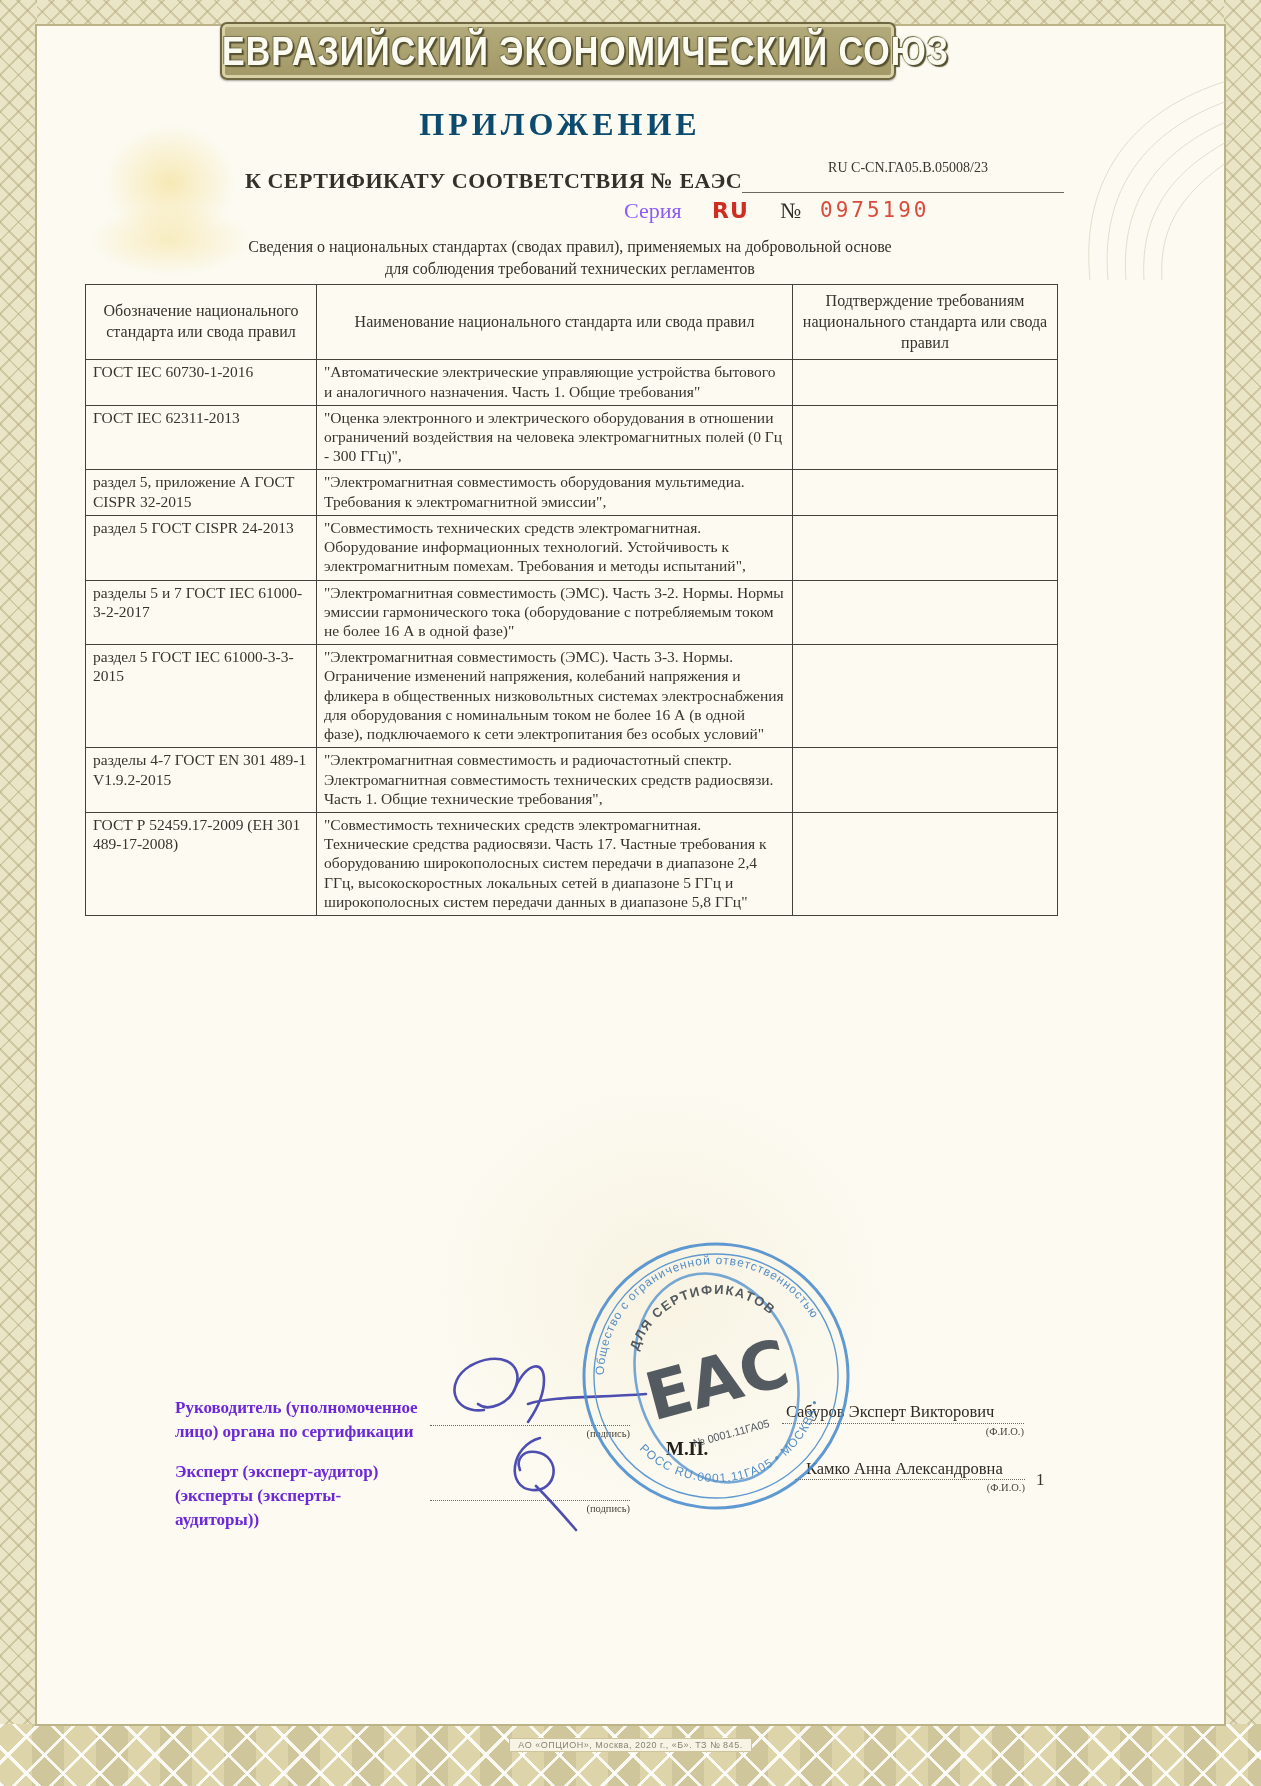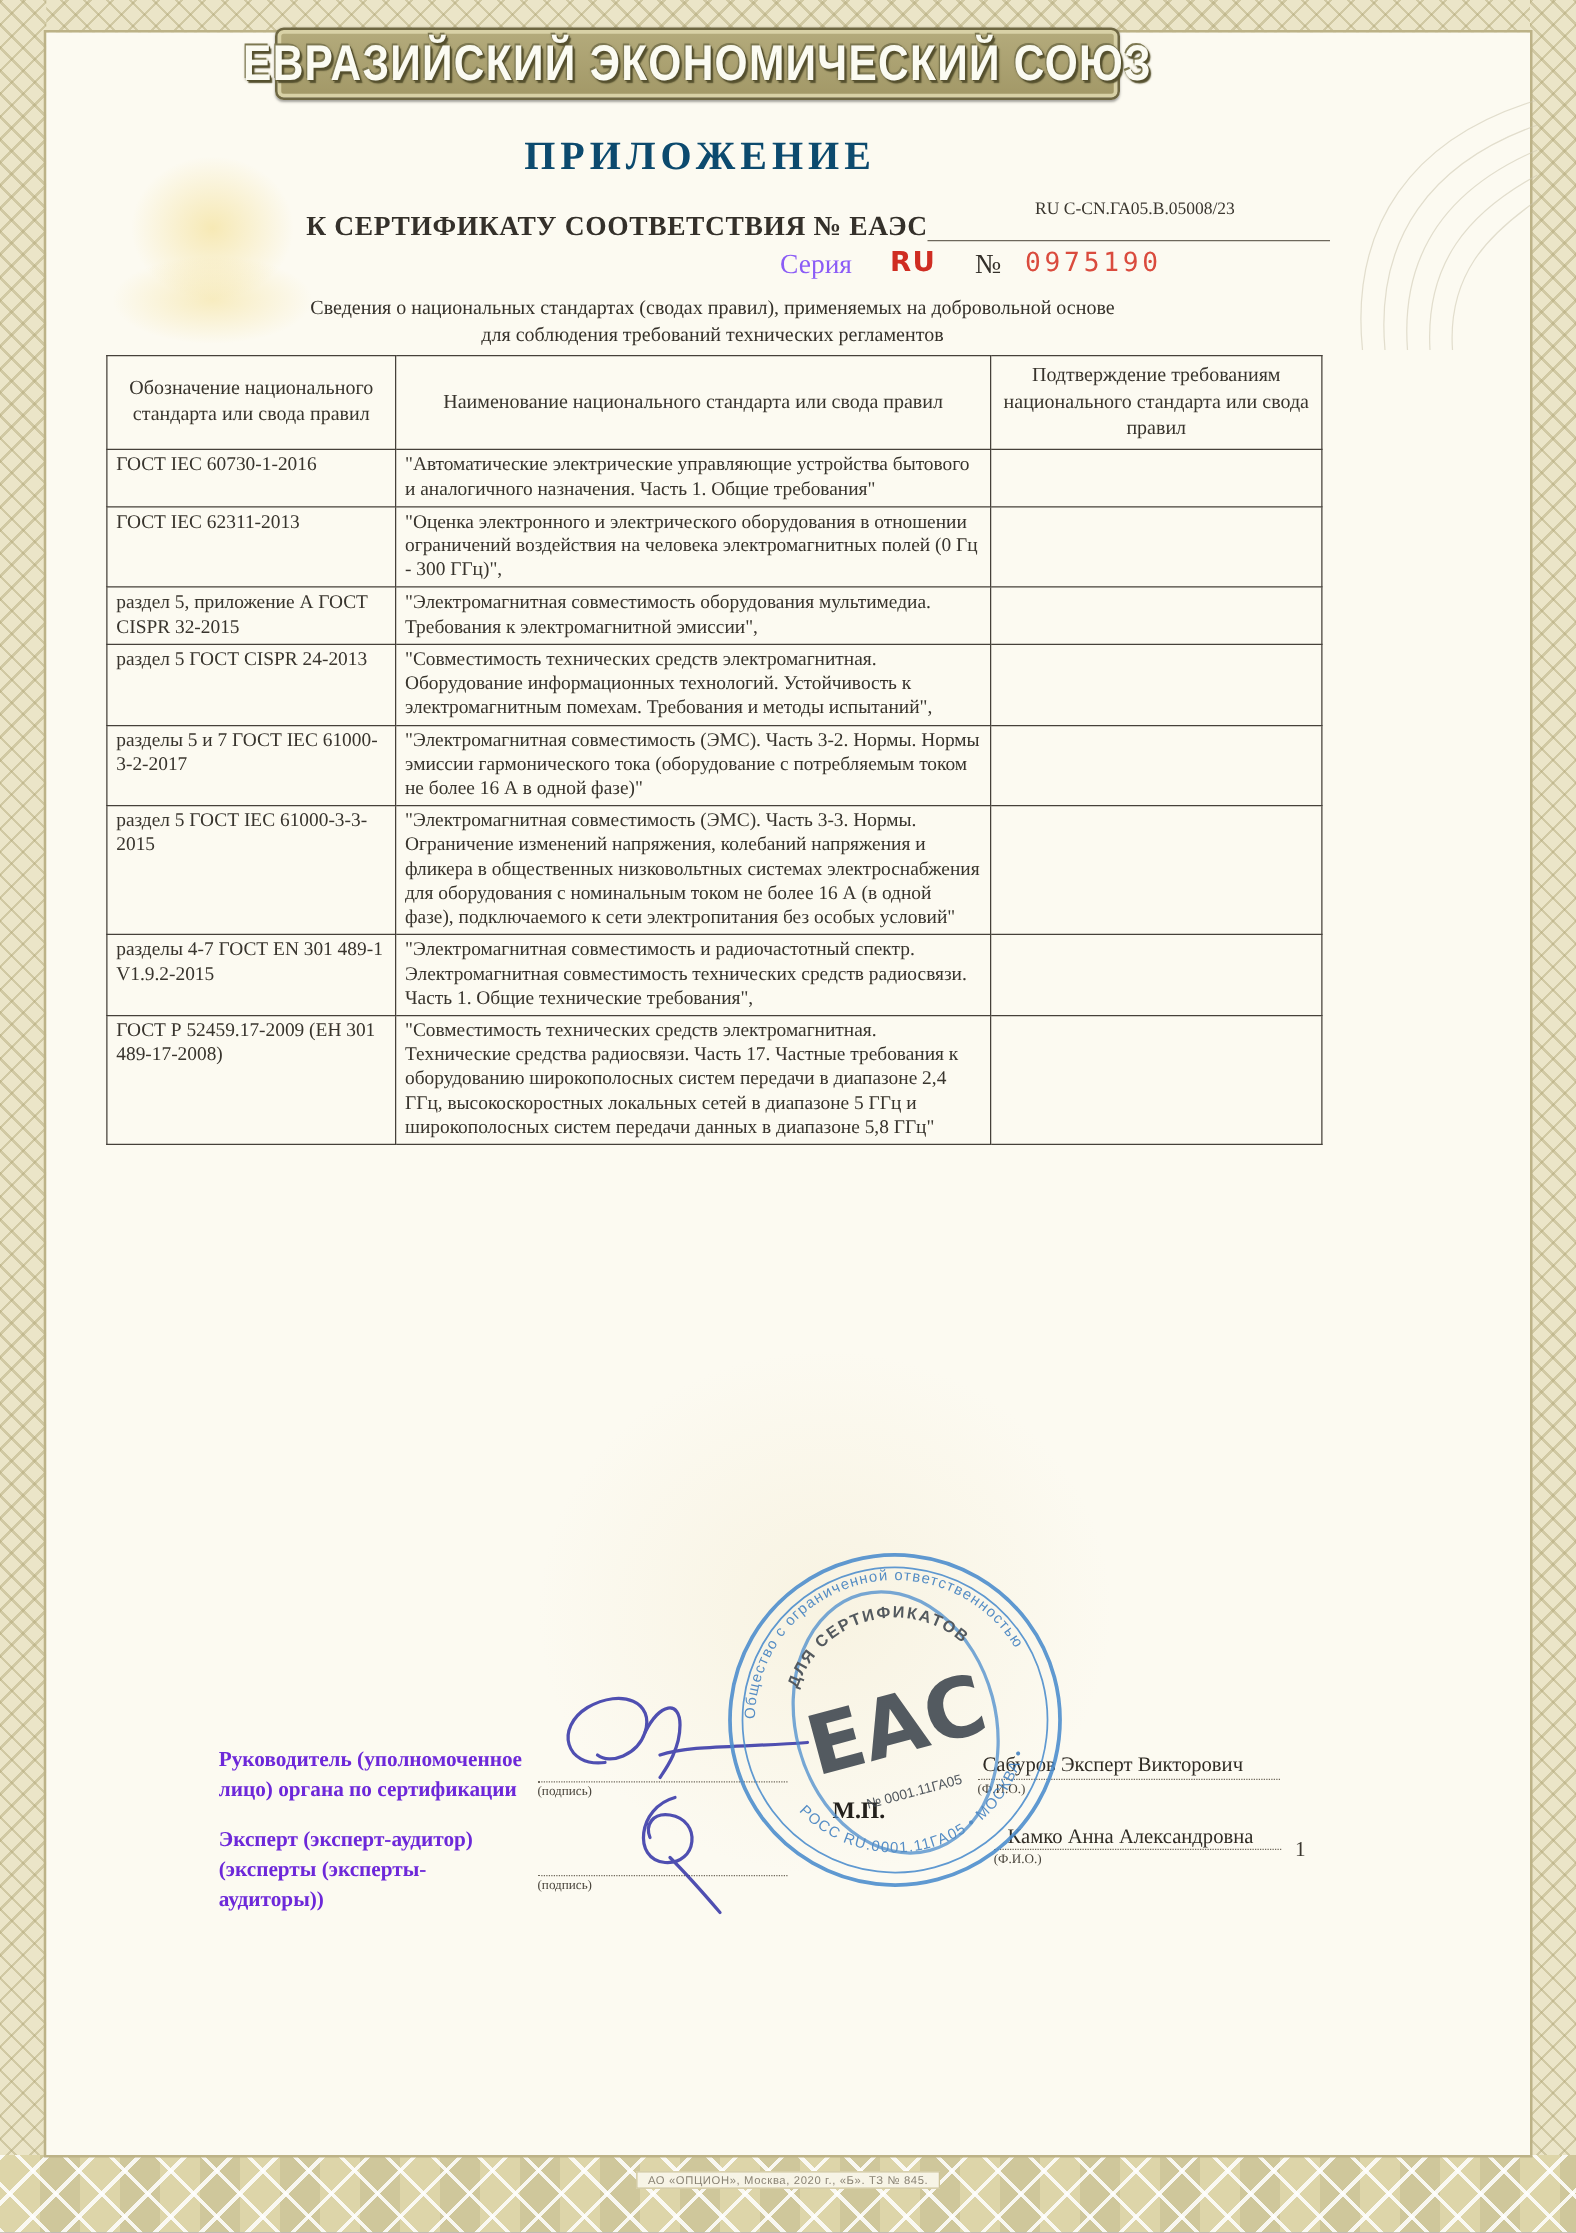--- a/index.html
+++ b/index.html
@@ -30,21 +30,21 @@
   .b2{left:90px;top:205px;width:160px;height:70px;
       background:radial-gradient(closest-side,rgba(242,219,132,.45),rgba(242,219,132,0));}
   .b3{left:430px;top:1080px;width:460px;height:420px;
       background:radial-gradient(closest-side,rgba(238,226,190,.30),rgba(238,226,190,0));}
   
   .banner{
     position:absolute;left:220px;top:22px;width:672px;height:54px;
     background:linear-gradient(#b4ab7c,#a29867);
     border:2px solid #6e6742;border-radius:7px;
     box-shadow:inset 0 0 0 3px #d8d1a6, 0 1px 2px rgba(0,0,0,.35);
-    display:flex;align-items:center;justify-content:center;
+    display:flex;align-items:center;
   }
   .banner span{
     font-family:"Liberation Sans", sans-serif;font-weight:800;font-size:34px;
     letter-spacing:1px;color:#fbfbf2;transform:scaleY(1.18);white-space:nowrap;
     text-shadow:1px 1px 0 #55502e,2px 2px 1px #55502e,-1px -1px 0 #7d7851,0 0 2px #6a6440;
   }
   
   .doc-title{position:absolute;left:0;top:106px;width:1120px;text-align:center;
     font-size:32px;font-weight:bold;letter-spacing:4px;color:#0c4a6e;}
   .doc-subtitle{position:absolute;left:245px;top:168px;font-size:22px;font-weight:bold;
@@ -72,21 +72,21 @@
   col.c1{width:231px;} col.c2{width:476px;} col.c3{width:265px;}
   
   .sig-label{position:absolute;font-size:17px;font-weight:600;color:#6d28d9;line-height:1.4;}
   .lbl-head{left:175px;top:1396px;width:258px;}
   .lbl-expert{left:175px;top:1460px;width:250px;}
   .dotline{position:absolute;border-bottom:1.6px dotted #6f695d;height:0;}
   .dl-sig1{left:430px;top:1425px;width:200px;}
   .dl-name1{left:782px;top:1423px;width:242px;}
   .dl-sig2{left:430px;top:1500px;width:200px;}
   .dl-name2{left:795px;top:1479px;width:230px;}
-  .caption{position:absolute;font-size:10.5px;color:#4a453c;text-align:left;}
+  .caption{position:absolute;font-size:10.5px;color:#4a453c;text-align:right;}
   .cap-sig1{left:430px;top:1428px;width:200px;}
   .cap-name1{left:782px;top:1426px;width:242px;}
   .cap-sig2{left:430px;top:1503px;width:200px;}
   .cap-name2{left:795px;top:1482px;width:230px;}
   .sig-name{position:absolute;font-size:16.5px;color:#2f2b24;white-space:nowrap;}
   .name1{left:786px;top:1402px;}
   .name2{left:806px;top:1459px;}
   .mp{position:absolute;left:666px;top:1438px;font-size:19px;font-weight:bold;color:#23201b;z-index:2;}
   .page-num{position:absolute;left:1036px;top:1470px;font-size:17px;color:#3a362f;}
   .ink{position:absolute;z-index:3;}

